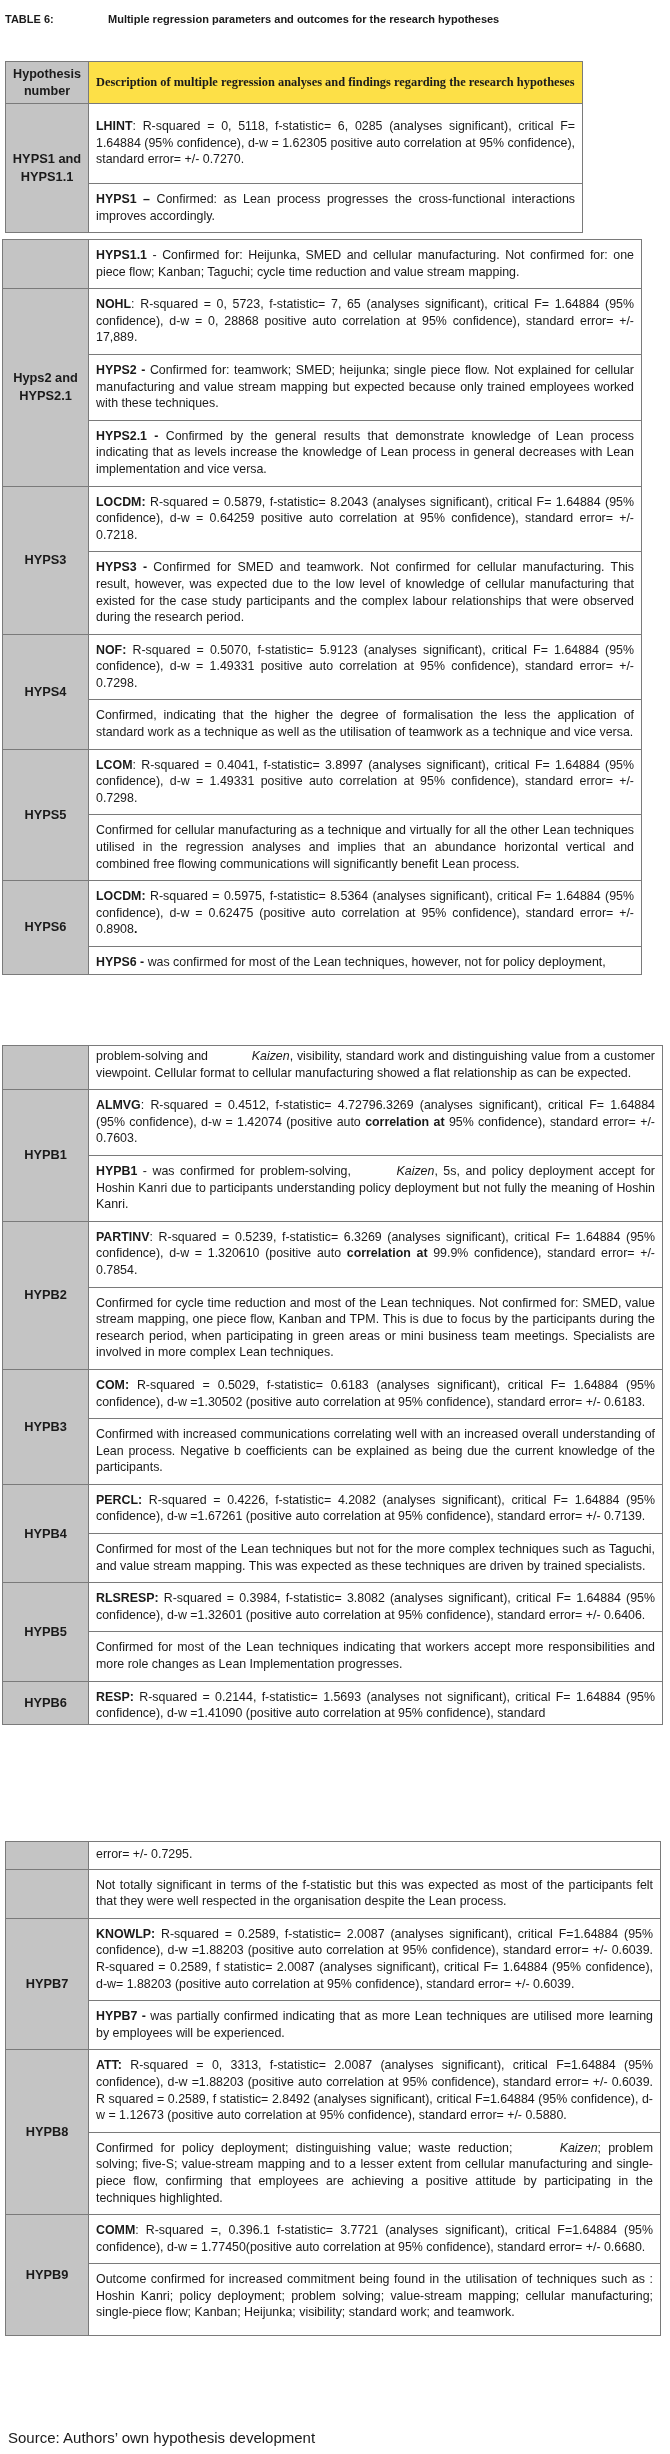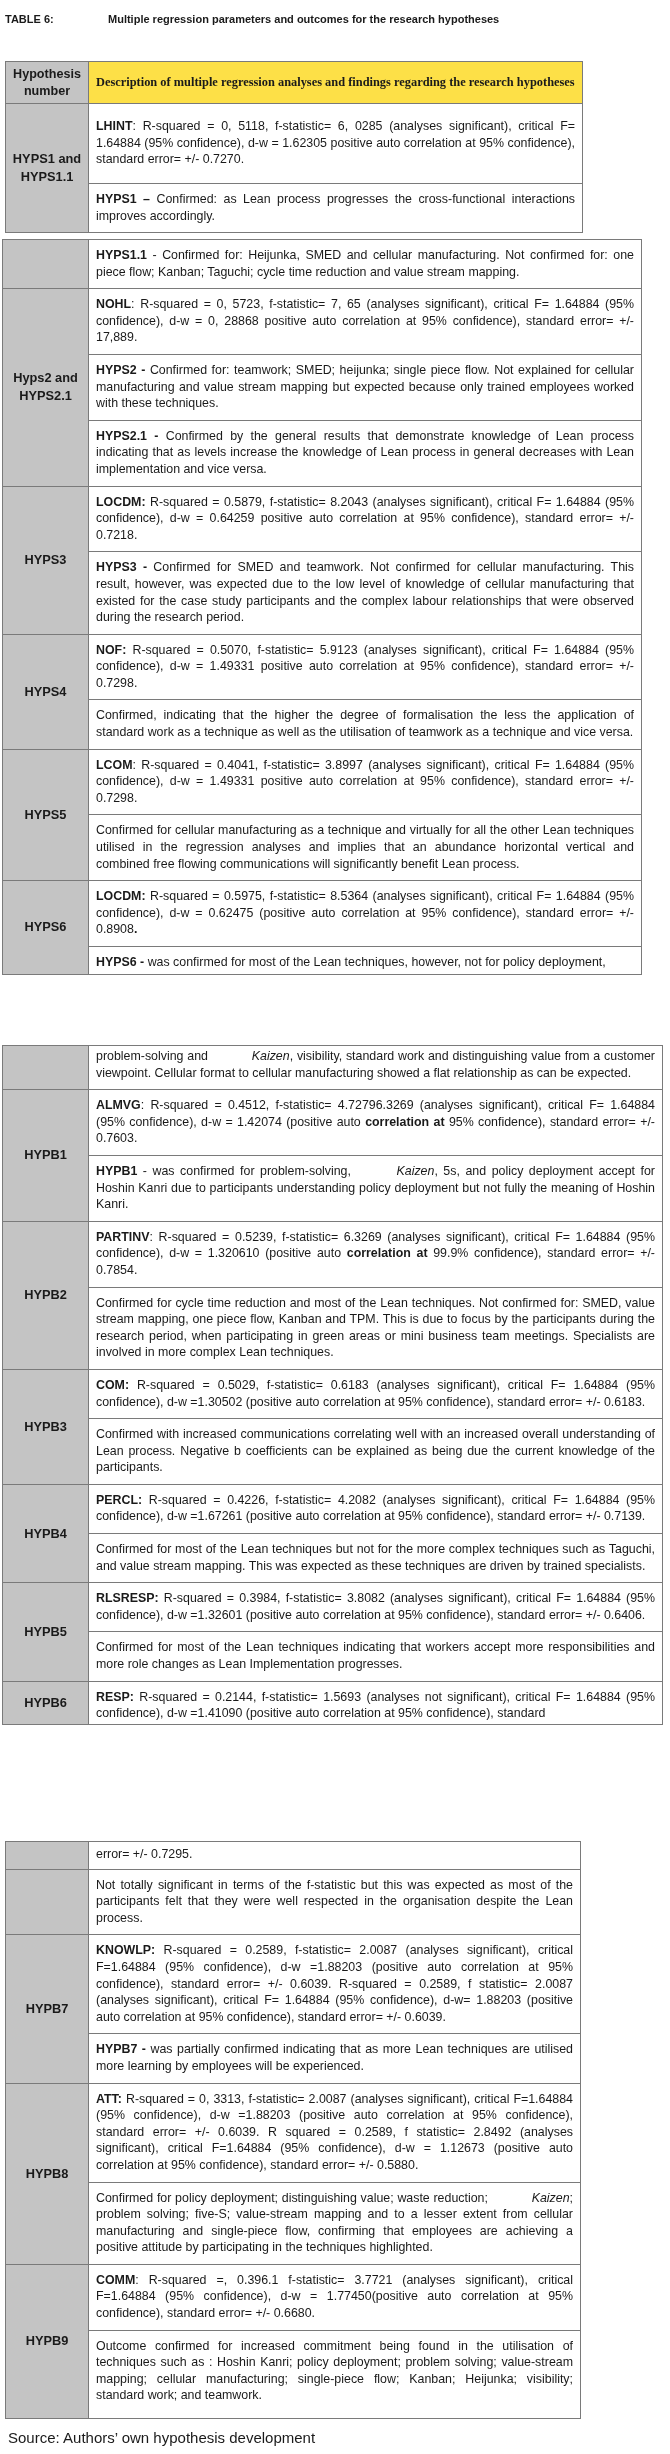--- a/index.html
+++ b/index.html
@@ -146,21 +146,21 @@
   <tr>
     <td class="c">Confirmed for most of the Lean techniques indicating that workers accept more responsibilities and more role changes as Lean Implementation progresses.</td>
   </tr>
   <tr>
     <td class="k">HYPB6</td>
     <td class="c" style="padding-bottom:2px"><b>RESP:</b><span> R-squared = 0.2144, f-statistic= 1.5693 (analyses not significant), critical F= 1.64884 (95% confidence), d-w =1.41090 (positive auto correlation at 95% confidence), standard</span></td>
   </tr>
 </tbody>
   </table>
 
-<table class="seg" style="left:5px; top:1841px; width:576px;">
+<table class="seg" style="left:5px; top:1841px; width:656px;">
   <colgroup>
       <col style="width:83px">
       <col>
     </colgroup>
   <tbody>
       <tr>
     <td class="k"></td>
     <td class="c" style="padding-top:4px; padding-bottom:6px">error= +/- 0.7295.</td>
   </tr>
   <tr>

